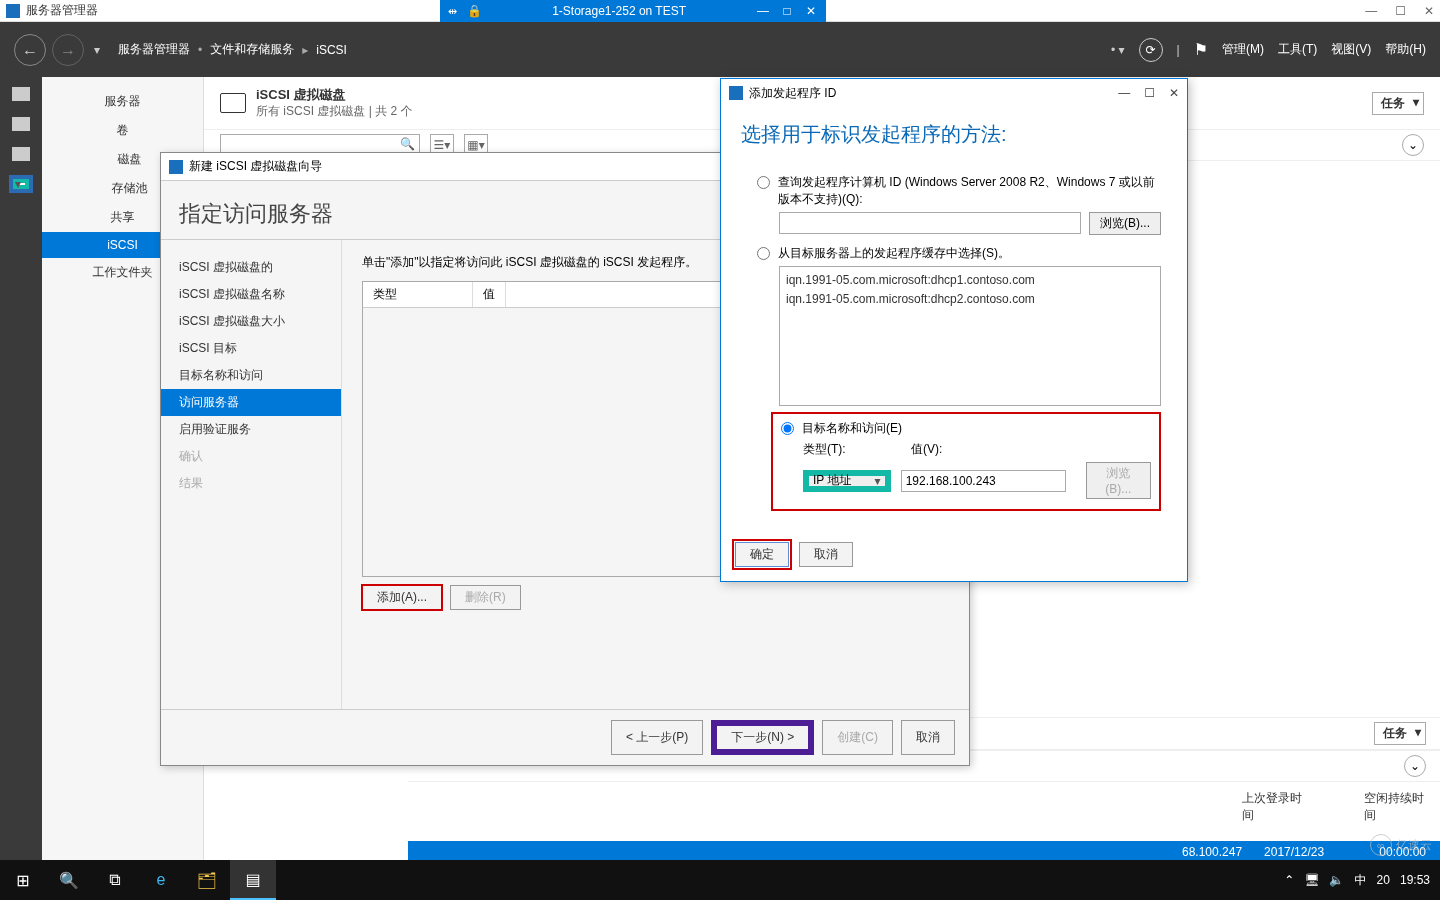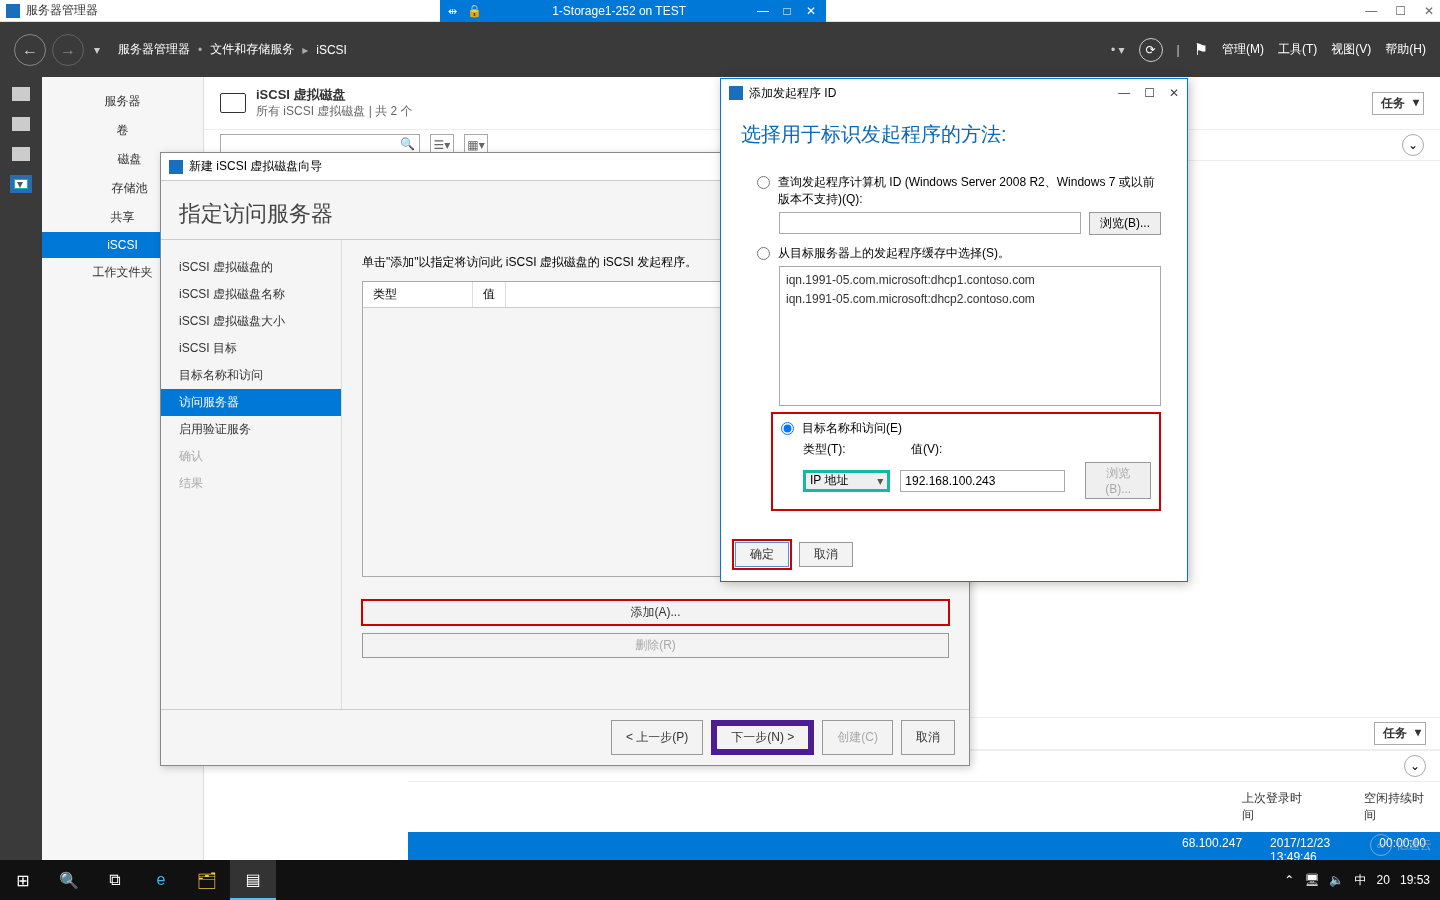--- a/index.html
+++ b/index.html
@@ -64,52 +64,52 @@
 .wiz-nav .wn.dis { color: #aaa; }
 .wiz-main { flex:1; padding: 14px 20px; border-left: 1px solid #ddd; }
 .wiz-main .hint { margin-bottom: 10px; }
 .wiz-table { border: 1px solid #aaa; height: 296px; }
 .wiz-table .thead { display:flex; background: #fff; border-bottom: 1px solid #ccc; }
 .wiz-table .th { padding: 4px 10px; border-right: 1px solid #ddd; }
 .wiz-table .th:first-child { width: 110px; }
 .wiz-table .row { display:flex; }
 .wiz-table .td { padding: 4px 10px; }
 .wiz-table .td:first-child { width: 110px; }
-.wiz-btns { margin-top: 23px; display:flex; gap:8px;flex-direction:column; }
+.wiz-btns { margin-top: 8px; display:flex; gap:8px; }
 .btn { border: 1px solid #999; background: #f3f3f3; padding: 3px 14px; font-size: 12px; color: #333; }
 .btn.dis { color: #aaa; }
 .btn.hl { outline: 2px solid #c00; outline-offset: -1px; }
 .wiz-foot { padding: 10px 14px; border-top: 1px solid #ccc; display:flex; justify-content:flex-end; gap:8px; background:#f5f5f5; }
 
 
 .initiator { position: absolute; top: 78px; left: 720px; width: 468px; height: 504px; background: #fff; border: 1px solid #0078d7; box-shadow: 2px 2px 10px rgba(0,0,0,.25); z-index: 20; display:flex; flex-direction:column; }
 .initiator .dlg-title { border-bottom: none; }
 .initiator .winbtns { margin-left:auto; display:flex; gap:14px; font-size:14px; color:#444; }
 .ini-head { padding: 14px 20px 6px 20px; font-size: 20px; color: #0a69b7; }
 .ini-body { padding: 10px 26px 10px 36px; flex:1; }
 .opt { display:flex; align-items:flex-start; gap:8px; margin: 10px 0 4px 0; }
 .opt input[type=radio] { margin-top: 2px; width:13px; height:13px; }
 .opt .lab { flex:1; }
 .subrow { display:flex; gap:8px; margin: 4px 0 8px 22px; }
 .txtfield { flex:1; height: 22px; border:1px solid #aaa; padding: 0 4px; }
 .smbtn { border:1px solid #999; background:#efefef; padding:2px 10px; font-size:12px; }
 .listbox { margin-left: 22px; height: 140px; border:1px solid #aaa; padding: 4px 6px; color: #333; line-height:1.6; }
 .redbox { border: 2px solid #c00; margin: 6px 0 0 14px; padding: 6px 8px 10px 8px; }
 .redbox .row2 { display:flex; gap:10px; margin-top:4px; align-items:center; }
-.sel { width: 98px; height:22px; border:3px solid #14b8a6; display:flex; align-items:center; padding:0 4px; position:relative; background:#efefef; }
+.sel { width: 98px; height:22px; border:6px solid #14b8a6; display:flex; align-items:center; padding:0 4px; position:relative; background:#efefef; }
 .sel::after { content:"▾"; position:absolute; right:4px; color:#555; }
 .ini-foot { padding: 8px 14px 14px 14px; display:flex; justify-content:flex-start; gap:10px; }
 .ini-foot .btn.ok { outline: 2px solid #c00; outline-offset: 1px; border:1px solid #5a8fd6; }
 
 
 .behind { position:absolute; left:204px; right:0; top: 640px; background:#fff; }
 .behind .sect { padding: 4px 14px; display:flex; align-items:center; border-top:1px solid #eee; border-bottom:1px solid #eee; }
 .behind .sect .circ { margin-left:auto; width:22px; height:22px; border:1px solid #aaa; border-radius:50%; display:flex; align-items:center; justify-content:center; }
 .behind .hdrs { display:flex; gap:60px; padding: 8px 14px; color:#333; }
-.behind .bluebar { background:#0078d7; color:#fff; padding: 4px 14px; display:flex; gap:28px; }
+.behind .bluebar { background:#0078d7; color:#fff; padding: 4px 14px; display:flex; gap:22px;margin-top:9px; }
 
 
 .taskbar { position:absolute; bottom:0; left:0; right:0; height:40px; background:#111; display:flex; align-items:center; }
 .taskbar .tb { width:46px; height:40px; display:flex; align-items:center; justify-content:center; color:#fff; font-size:16px; }
 .taskbar .tb.active { background:#333; border-bottom:2px solid #4cc2ff; }
 .taskbar .tray { margin-left:auto; display:flex; align-items:center; color:#fff; gap:10px; padding:0 10px; }
 .watermark { position:absolute; right:8px; bottom:44px; color:#bbb; font-size:14px; display:flex; align-items:center; gap:4px; opacity:.7; z-index: 50; }
 .watermark .circ { width:22px; height:22px; border:1.5px solid #bbb; border-radius:50%; display:flex; align-items:center; justify-content:center; font-size:11px; }
 </style>
 </head>

